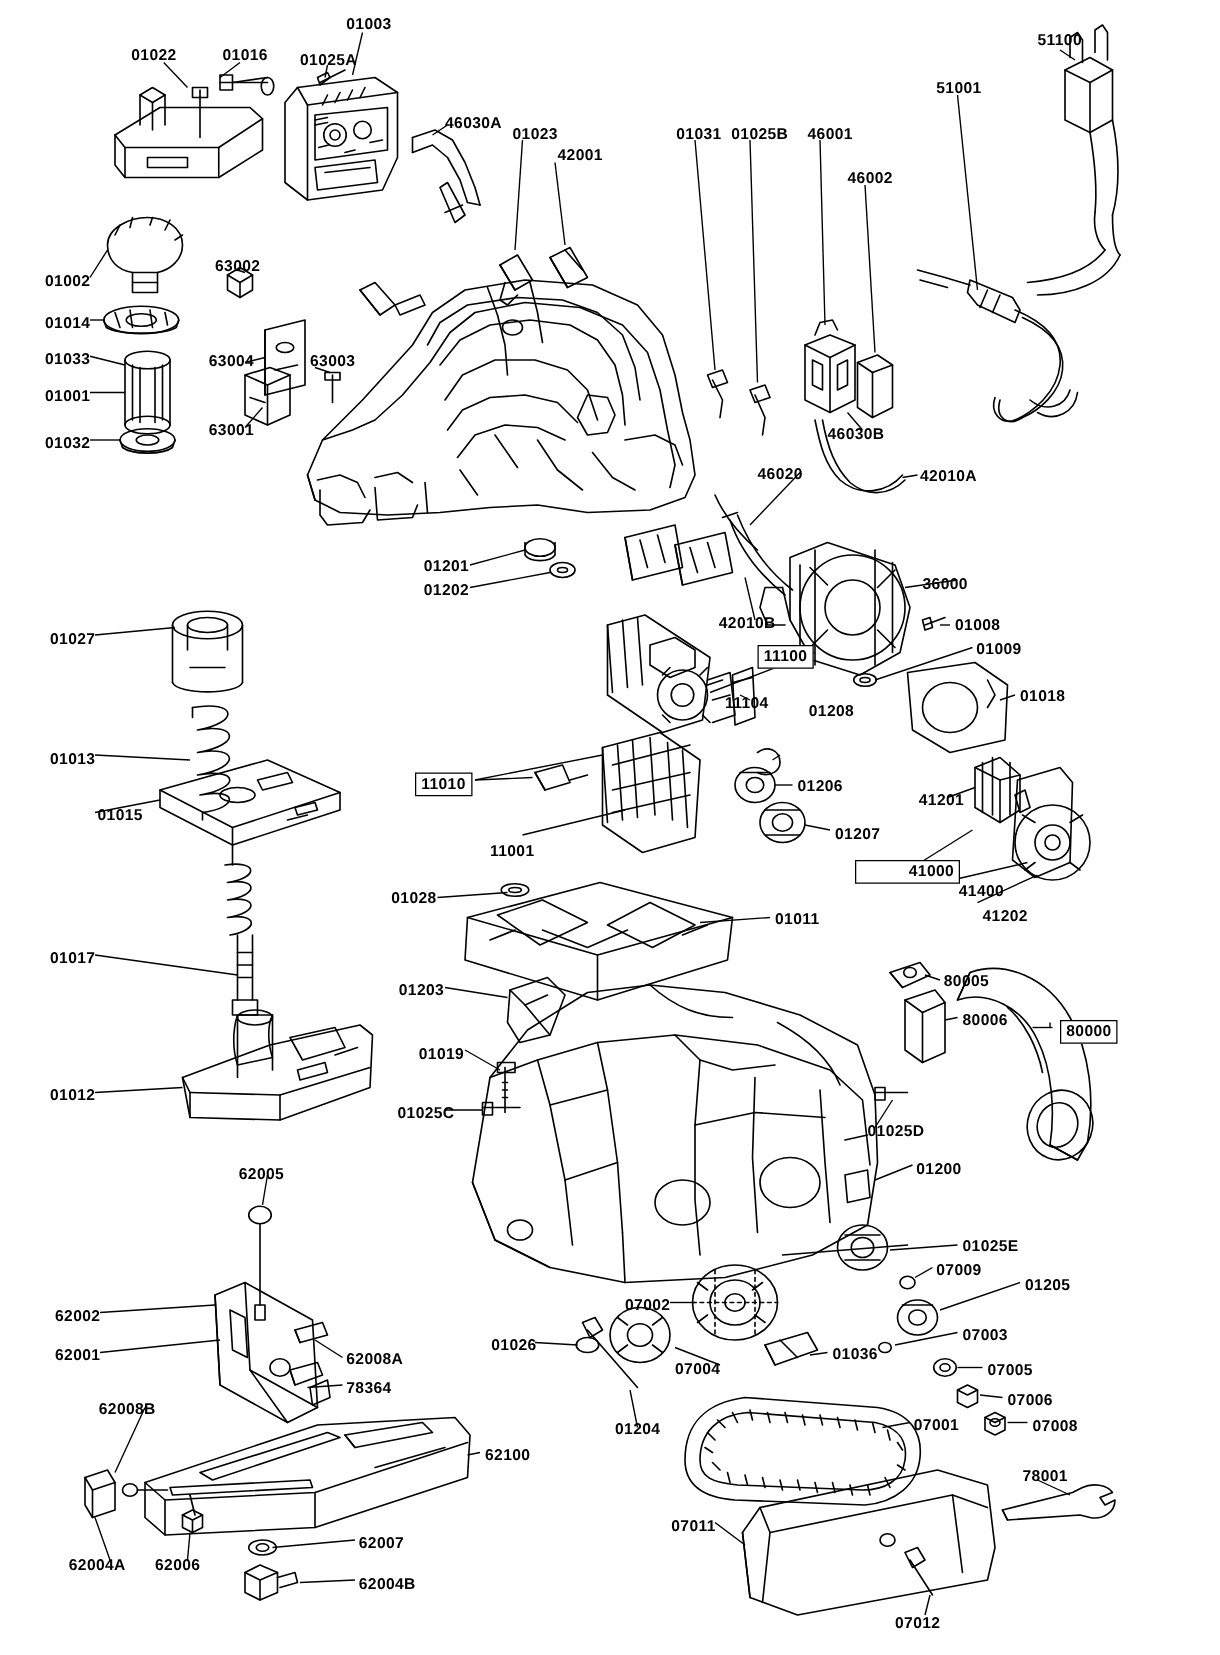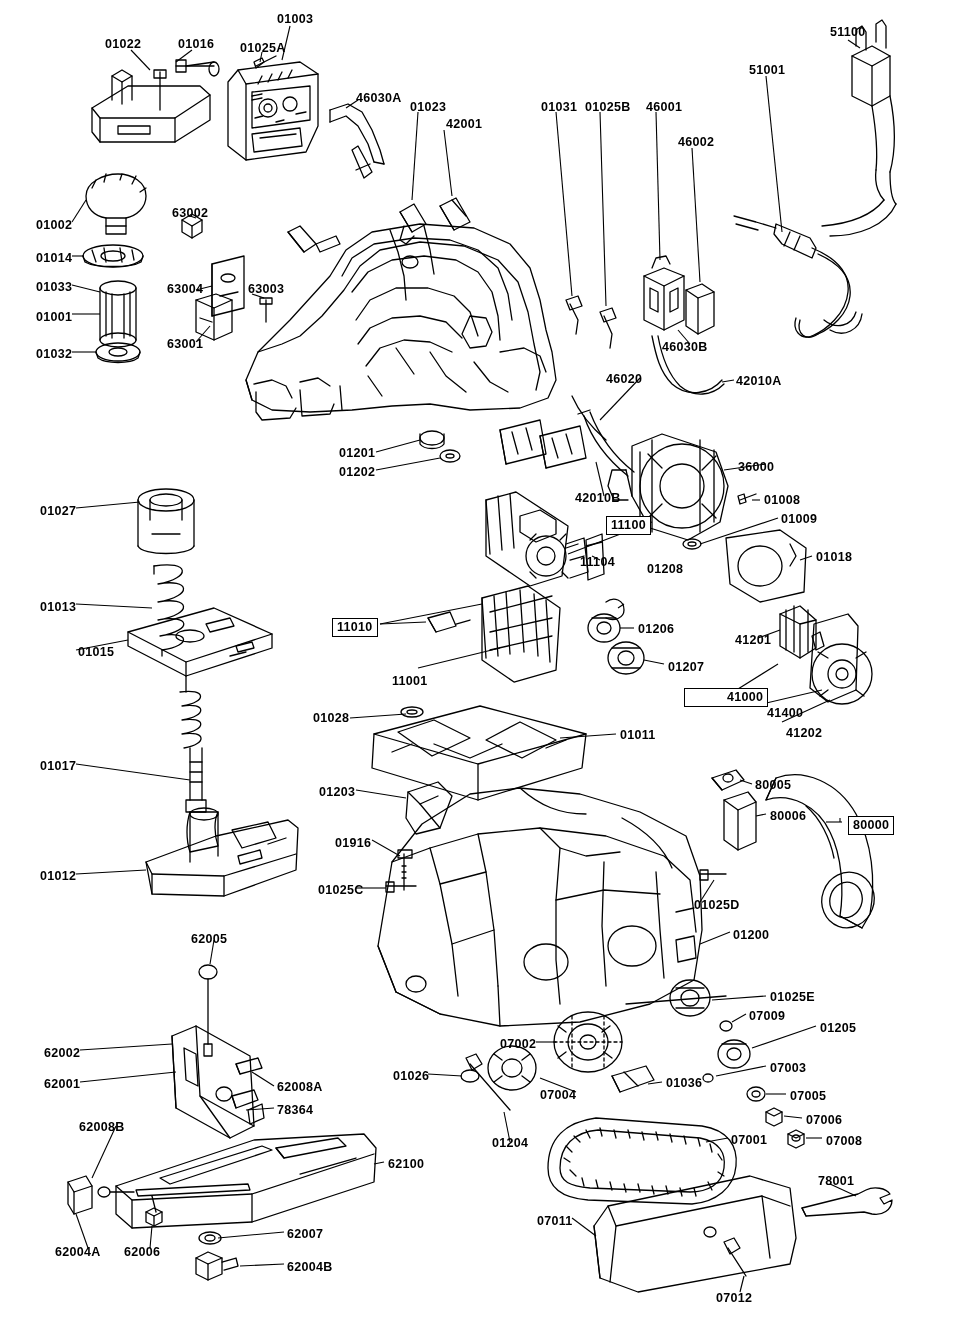--- a/index.html
+++ b/index.html
@@ -743,21 +743,21 @@
   <div class="cal boxed" style="left:684px; top:688px;padding-left:42px;">41000</div>
   <div class="cal" style="left:767px; top:707px;">41400</div>
   <div class="cal" style="left:786px; top:727px;">41202</div>
   <div class="cal" style="left:313px; top:712px;">01028</div>
   <div class="cal" style="left:620px; top:729px;">01011</div>
   <div class="cal" style="left:40px; top:760px;">01017</div>
   <div class="cal" style="left:319px; top:786px;">01203</div>
   <div class="cal" style="left:755px; top:779px;">80005</div>
   <div class="cal" style="left:770px; top:810px;">80006</div>
   <div class="cal boxed" style="left:848px; top:816px;">80000</div>
-  <div class="cal" style="left:335px; top:837px;">01916</div>
+  <div class="cal" style="left:335px; top:837px;">01019</div>
   <div class="cal" style="left:40px; top:870px;">01012</div>
   <div class="cal" style="left:318px; top:884px;">01025C</div>
   <div class="cal" style="left:694px; top:899px;">01025D</div>
   <div class="cal" style="left:733px; top:929px;">01200</div>
   <div class="cal" style="left:191px; top:933px;">62005</div>
   <div class="cal" style="left:770px; top:991px;">01025E</div>
   <div class="cal" style="left:749px; top:1010px;">07009</div>
   <div class="cal" style="left:820px; top:1022px;">01205</div>
   <div class="cal" style="left:44px; top:1047px;">62002</div>
   <div class="cal" style="left:770px; top:1062px;">07003</div>

